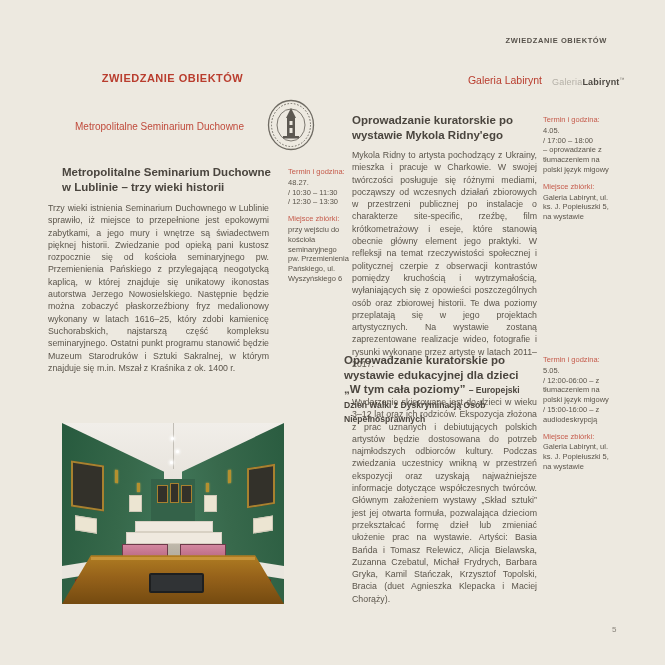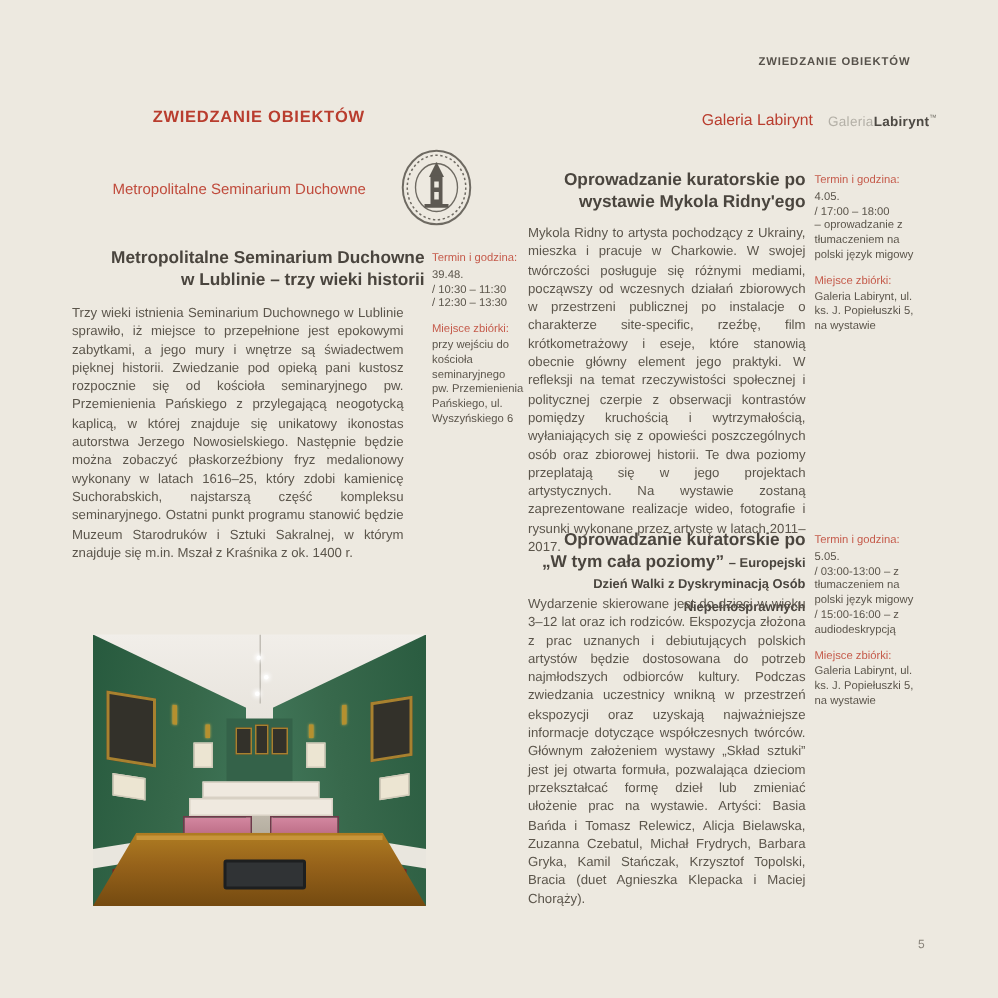--- a/index.html
+++ b/index.html
@@ -14,21 +14,21 @@
 
   
   .top-header{top:36px;right:58px;font-size:7.5px;font-weight:bold;
     letter-spacing:.6px;color:#57524B;}
 
   
   .left-sec-head{left:62px;top:72px;width:221px;text-align:center;
     color:#B93D2E;font-weight:bold;font-size:11px;letter-spacing:.5px;}
   .left-venue{left:75px;top:121px;font-size:10px;color:#C04B3C;}
   .stamp{left:266px;top:98px;width:50px;height:54px;}
-  .art-title{font-weight:bold;color:#4A453E;font-size:11.5px;line-height:14.5px;text-align:right;}
+  .art-title{font-weight:bold;color:#4A453E;font-size:11.5px;line-height:14.5px;text-align:left;}
   .left-title{left:62px;top:165px;width:221px;}
   .body-text{font-size:8.8px;line-height:12.3px;text-align:justify;color:#5B554B;}
   .left-body{left:48px;top:202px;width:221px;}
 
   
   .sidebar{font-size:7.5px;line-height:9.8px;color:#5B554B;}
   .sb-label{color:#C55B4B;margin-bottom:1px;}
   .sb-block{margin-bottom:7px;}
   .left-sidebar{left:288px;top:167px;width:62px;}
   .r-sidebar-1{left:543px;top:115px;width:72px;}
@@ -103,21 +103,21 @@
 <div class="abs art-title left-title">
   <div>Metropolitalne Seminarium Duchowne</div>
   <div>w Lublinie – trzy wieki historii</div>
 </div>
 
 <div class="abs body-text left-body">Trzy wieki istnienia Seminarium Duchownego w Lublinie sprawiło, iż miejsce to przepełnione jest epokowymi zabytkami, a jego mury i wnętrze są świadectwem pięknej historii. Zwiedzanie pod opieką pani kustosz rozpocznie się od kościoła seminaryjnego pw. Przemienienia Pańskiego z przylegającą neogotycką kaplicą, w której znajduje się unikatowy ikonostas autorstwa Jerzego Nowosielskiego. Następnie będzie można zobaczyć płaskorzeźbiony fryz medalionowy wykonany w latach 1616–25, który zdobi kamienicę Suchorabskich, najstarszą część kompleksu seminaryjnego. Ostatni punkt programu stanowić będzie Muzeum Starodruków i Sztuki Sakralnej, w którym znajduje się m.in. Mszał z Kraśnika z ok. 1400 r.</div>
 
 <div class="abs sidebar left-sidebar">
   <div class="sb-block">
     <div class="sb-label">Termin i godzina:</div>
-    <div>39.48.</div>
+    <div>48.27.</div>
     <div>/ 10:30 – 11:30</div>
     <div>/ 12:30 – 13:30</div>
   </div>
   <div class="sb-block">
     <div class="sb-label">Miejsce zbiórki:</div>
     <div>przy wejściu do kościoła seminaryjnego pw. Przemienienia Pańskiego, ul. Wyszyńskiego 6</div>
   </div>
 </div>
 
 <div class="abs photo">
@@ -174,28 +174,29 @@
   <div class="sb-block">
     <div class="sb-label">Miejsce zbiórki:</div>
     <div>Galeria Labirynt, ul. ks. J. Popiełuszki 5, na wystawie</div>
   </div>
 </div>
 
 <div class="abs body-text r-body-1">Mykola Ridny to artysta pochodzący z Ukrainy, mieszka i pracuje w Charkowie. W swojej twórczości posługuje się różnymi mediami, począwszy od wczesnych działań zbiorowych w przestrzeni publicznej po instalacje o charakterze site-specific, rzeźbę, film krótkometrażowy i eseje, które stanowią obecnie główny element jego praktyki. W refleksji na temat rzeczywistości społecznej i politycznej czerpie z obserwacji kontrastów pomiędzy kruchością i wytrzymałością, wyłaniających się z opowieści poszczególnych osób oraz zbiorowej historii. Te dwa poziomy przeplatają się w jego projektach artystycznych. Na wystawie zostaną zaprezentowane realizacje wideo, fotografie i rysunki wykonane przez artystę w latach 2011–2017.</div>
 
 <div class="abs art-title r-title-2">
   <div>Oprowadzanie kuratorskie po</div>
+  <div>wystawie edukacyjnej dla dzieci</div>
   <div><span>„W tym cała poziomy”</span> <span class="small">– Europejski Dzień Walki z Dyskryminacją Osób Niepełnosprawnych</span></div>
 </div>
 
 <div class="abs sidebar r-sidebar-2">
   <div class="sb-block">
     <div class="sb-label">Termin i godzina:</div>
     <div>5.05.</div>
-    <div>/ 03:00-13:00 – z tłumaczeniem na polski język migowy</div>
+    <div>/ 12:00-06:00 – z tłumaczeniem na polski język migowy</div>
     <div>/ 15:00-16:00 – z audiodeskrypcją</div>
   </div>
   <div class="sb-block">
     <div class="sb-label">Miejsce zbiórki:</div>
     <div>Galeria Labirynt, ul. ks. J. Popiełuszki 5, na wystawie</div>
   </div>
 </div>
 
 <div class="abs body-text r-body-2">Wydarzenie skierowane jest do dzieci w wieku 3–12 lat oraz ich rodziców. Ekspozycja złożona z prac uznanych i debiutujących polskich artystów będzie dostosowana do potrzeb najmłodszych odbiorców kultury. Podczas zwiedzania uczestnicy wnikną w przestrzeń ekspozycji oraz uzyskają najważniejsze informacje dotyczące współczesnych twórców. Głównym założeniem wystawy „Skład sztuki” jest jej otwarta formuła, pozwalająca dzieciom przekształcać formę dzieł lub zmieniać ułożenie prac na wystawie. Artyści: Basia Bańda i Tomasz Relewicz, Alicja Bielawska, Zuzanna Czebatul, Michał Frydrych, Barbara Gryka, Kamil Stańczak, Krzysztof Topolski, Bracia (duet Agnieszka Klepacka i Maciej Chorąży).</div>
 

